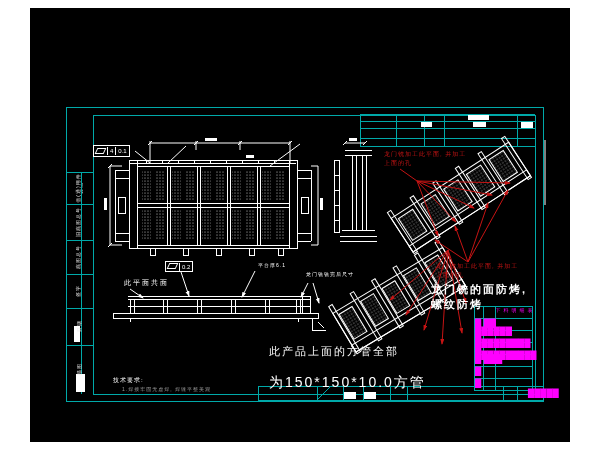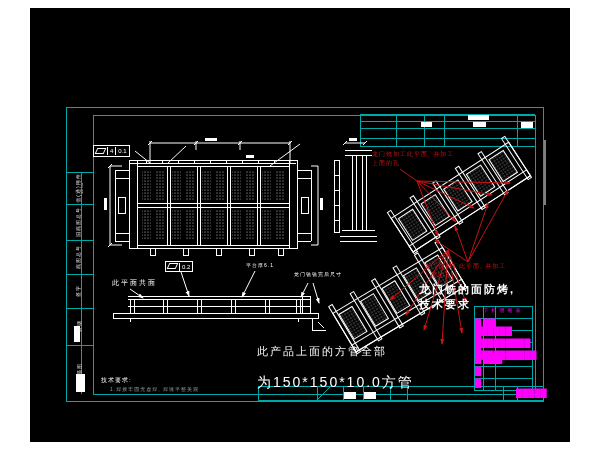--- a/index.html
+++ b/index.html
@@ -1,19 +1,19 @@
 <!DOCTYPE html>
 <html><head>
 <meta charset="utf-8">
 <style>
   html,body{margin:0;padding:0;}
   body{width:600px;height:450px;position:relative;background:#ffffff;font-family:"Liberation Sans",sans-serif;overflow:hidden;}
   .sheet{position:absolute;left:30px;top:8px;width:540px;height:434px;background:#000;}
   svg{position:absolute;left:0;top:0;}
-  .t{position:absolute;white-space:nowrap;color:#fff;line-height:1.1;}
+  .t{position:absolute;white-space:nowrap;color:#fff;line-height:1.1;margin-left:12px;}
   .red{color:#c61414;}
   .mag{color:#ff00ff;font-family:"DejaVu Sans",sans-serif;}
   .fcf{position:absolute;display:flex;align-items:center;border:1px solid #fff;background:#000;color:#fff;font-size:6px;}
   .fcf .cell{padding:1px 2px;border-left:1px solid #fff;line-height:1;}
   .fcf .cell:first-child{border-left:none;}
   .para-icon{display:inline-block;width:7px;height:4px;border:1px solid #fff;transform:skewX(-25deg);}
   .vlabel{position:absolute;color:#e8e8e8;font-size:5px;text-align:center;transform:rotate(-90deg);letter-spacing:1px;overflow:hidden;height:8px;}
   .prow{position:absolute;left:475px;width:57px;font-size:8px;line-height:8px;letter-spacing:0;}
 </style>
 </head>
@@ -203,21 +203,21 @@
   </g>
 </svg>
 
 <div class="t red" style="left:372px;top:151px;font-size:6px;letter-spacing:1px;">龙门铣加工此平面, 并加工</div>
 <div class="t red" style="left:372px;top:160px;font-size:6px;letter-spacing:1px;">上面的孔</div>
 
 <div class="t red" style="left:424px;top:263px;font-size:6px;letter-spacing:1px;">龙门铣加工此平面, 并加工</div>
 <div class="t red" style="left:424px;top:272px;font-size:6px;letter-spacing:1px;">上面的孔</div>
 
 <div class="t" style="left:419px;top:283px;font-size:11px;font-weight:bold;letter-spacing:2px;">龙门铣的面防烤,</div>
-<div class="t" style="left:419px;top:298px;font-size:11px;font-weight:bold;letter-spacing:2px;">技术要求</div>
+<div class="t" style="left:419px;top:298px;font-size:11px;font-weight:bold;letter-spacing:2px;">螺纹防烤</div>
 
 <div class="t" style="left:112px;top:279px;font-size:7px;letter-spacing:2px;">此平面共面</div>
 <div class="t" style="left:246px;top:263px;font-size:5px;letter-spacing:1px;">平台厚6.1</div>
 <div class="t" style="left:294px;top:272px;font-size:5px;letter-spacing:1px;">龙门铣铣完后尺寸</div>
 
 <div class="t" style="left:257px;top:345px;font-size:11px;letter-spacing:2px;">此产品上面的方管全部</div>
 <div class="t" style="left:257px;top:375px;font-size:14px;letter-spacing:2px;text-align:center;">为150*150*10.0方管</div>
 
 <div class="t" style="left:101px;top:377px;font-size:6px;letter-spacing:1px;">技术要求:</div>
 <div class="t" style="left:110px;top:387px;font-size:5px;color:#9a9a9a;letter-spacing:1px;">1.焊接牢固无虚焊, 焊缝平整美观</div>

